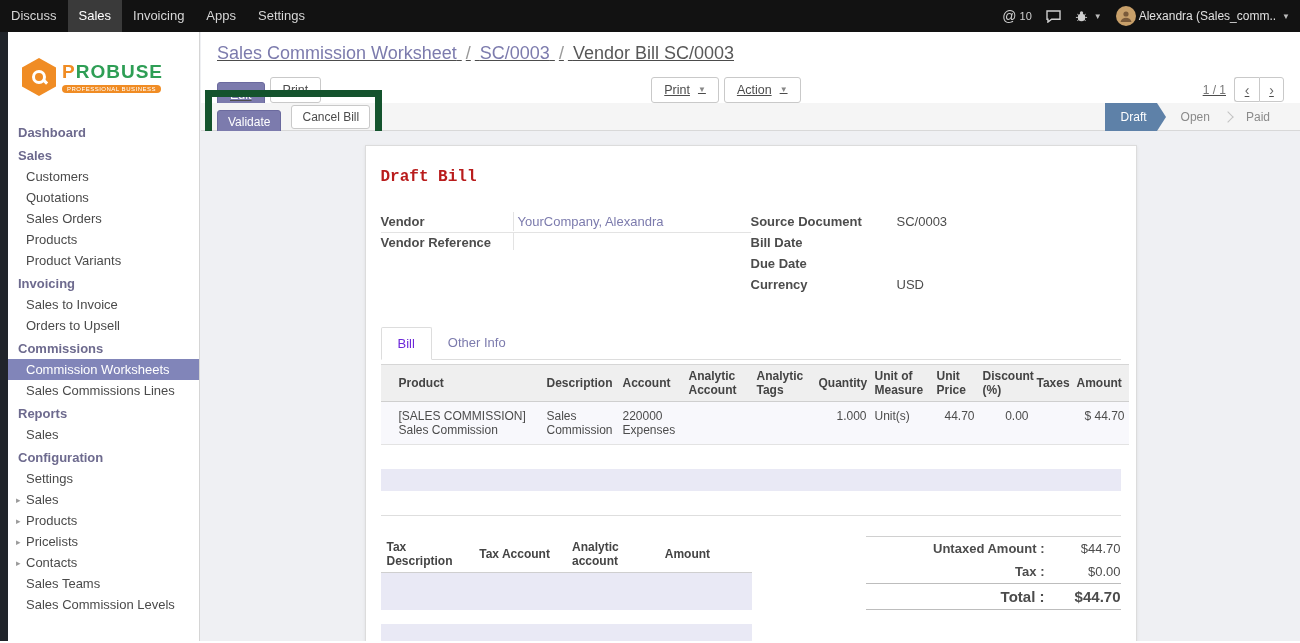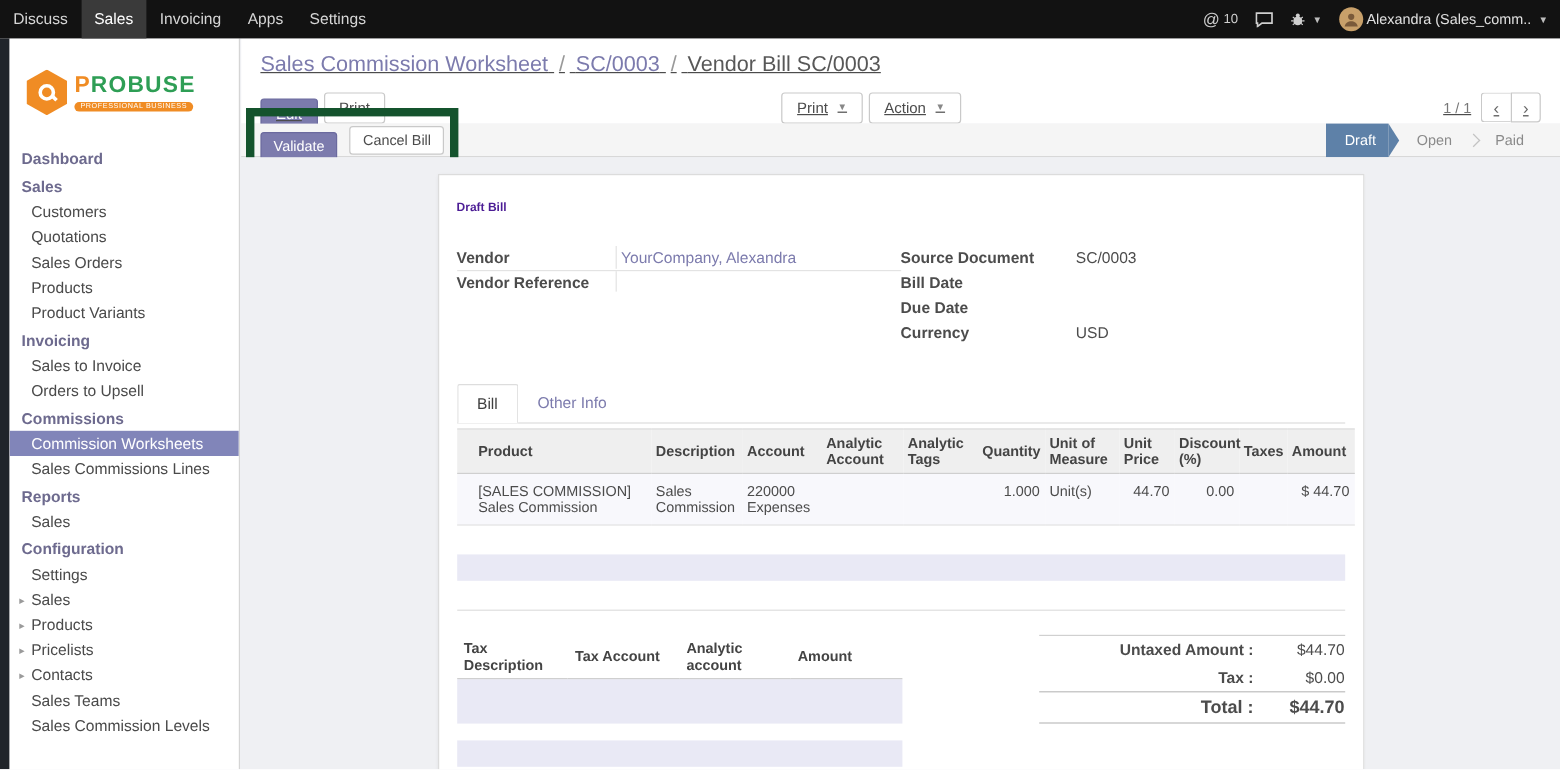--- a/index.html
+++ b/index.html
@@ -72,35 +72,35 @@
   .stage-active { position:relative; background:#5e81a8; color:#fff; padding:0 10px 0 16px; margin-right:12px; }
   .stage-active::after { content:""; position:absolute; right:-9px; top:0; border-top:14px solid transparent;
                border-bottom:14px solid transparent; border-left:9px solid #5e81a8; }
   .sep-chev { width:8px; height:8px; border-top:1px solid #c3c3c3; border-right:1px solid #c3c3c3;
               transform:rotate(45deg); margin:0 2px; }
 
   
   .content { position:absolute; left:201px; top:131px; right:0; bottom:0; background:#eff0f3; overflow:hidden; }
   .sheet { width:772px; margin:14px auto 0; background:#fff; border:1px solid #dcdcdc;
            box-shadow:0 1px 3px rgba(0,0,0,0.08); padding:22px 15px 14px; height:560px; }
-  .sheet-title { font-size:10px; font-weight:bold; color:#4c1d95; }
+  .sheet-title { font-size:16px; font-weight:bold; color:#b91c1c;font-family:Liberation Mono, monospace; }
 
   .fields { display:flex; margin-top:26px; }
   .fgroup { width:50%; }
   .frow { display:flex; min-height:21px; align-items:flex-start; }
   .flabel { width:132px; font-weight:bold; color:#4c4c4c; font-size:13px; padding:2px 6px 2px 0; }
   .fgroup-right .flabel { width:142px; }
   .fvalue { flex:1; padding:2px 4px; font-size:13px; color:#4c4c4c; min-height:17px; }
   .fgroup-left .fvalue { border-left:1px solid #e3e3e3; }
   .fgroup-left .frow:first-child { border-bottom:1px solid #e3e3e3; }
   .link { color:#7c7bad; cursor:pointer; }
 
   .tabs { display:flex; margin-top:30px; border-bottom:1px solid #ddd; }
   .tab { padding:8px 16px; font-size:13px; cursor:pointer; position:relative; top:1px; }
-  .tab.active { background:#fff; border:1px solid #ddd; border-bottom:1px solid #fff; color:#404040; border-radius:2px 2px 0 0; }
+  .tab.active { background:#fff; border:1px solid #ddd; border-bottom:1px solid #fff; color:#6d28d9; border-radius:2px 2px 0 0; }
   .tab.inactive { color:#7c7bad; }
 
   table.lines { width:100%; border-collapse:collapse; table-layout:fixed; margin-top:4px; }
   table.lines th { background:#efefef; font-size:12px; font-weight:bold; color:#444; text-align:left;
                    padding:4px 4px; border-top:1px solid #d6d6d6; border-bottom:1px solid #cfcfcf; vertical-align:middle; }
   table.lines td { font-size:12px; color:#4c4c4c; padding:7px 4px; vertical-align:top;
                    border-bottom:1px solid #e3e3e3; background:#f8f8fc; }
   th.num, td.num { text-align:right; }
   .band { background:#e9e9f5; height:22px; }
   .band-full { width:100%; margin-top:24px; }

